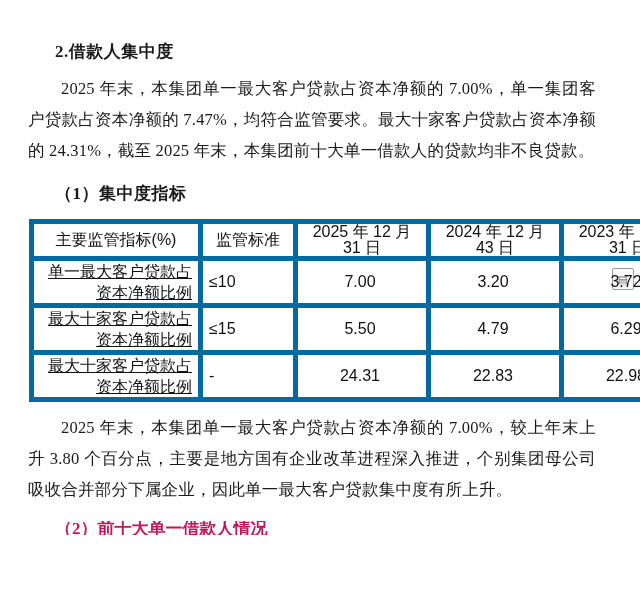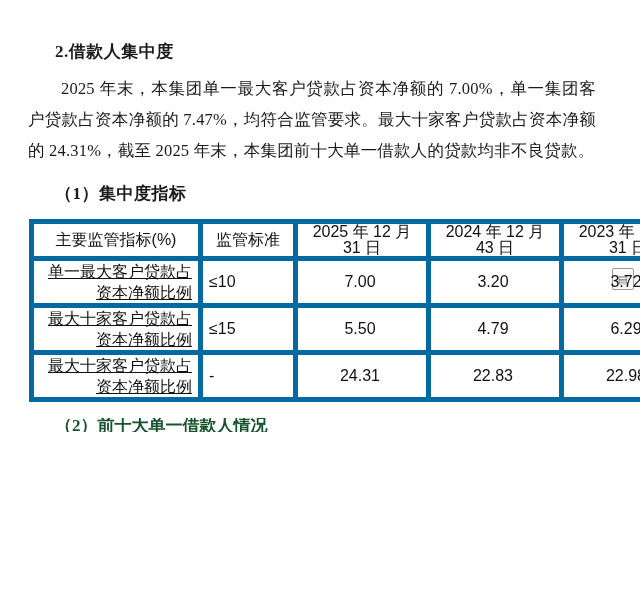--- a/index.html
+++ b/index.html
@@ -104,21 +104,21 @@
     font-size: 11px;
     font-family: "Liberation Sans", sans-serif;
   }
   .bottom-cut {
     margin-top: 16px;
     font-size: 17px;
     font-weight: bold;
     margin-left: 27px;
     height: 14px;
     overflow: hidden;
-    color: #14532d;
+    color: #be185d;
   }
   .bottom-cut span {
     display: block;
     position: relative;
     top: -4px;
   }
 </style>
 </head>
 <body>
 
@@ -162,19 +162,20 @@
         <tr>
           <td class="rowlabel">最大十家客户贷款占资本净额比例</td>
           <td class="std">-</td>
           <td class="num">24.31</td>
           <td class="num">22.83</td>
           <td class="num">22.98</td>
         </tr>
       </tbody>
     </table>
 
+    <p class="body-text">2025 年末，本集团单一最大客户贷款占资本净额的 7.00%，较上年末上升 3.80 个百分点，主要是地方国有企业改革进程深入推进，个别集团母公司吸收合并部分下属企业，因此单一最大客户贷款集中度有所上升。</p>
 
     <div class="bottom-cut">
       <span>（2）前十大单一借款人情况</span>
     </div>
 
   </div>
 </div>
 
 </body></html>

